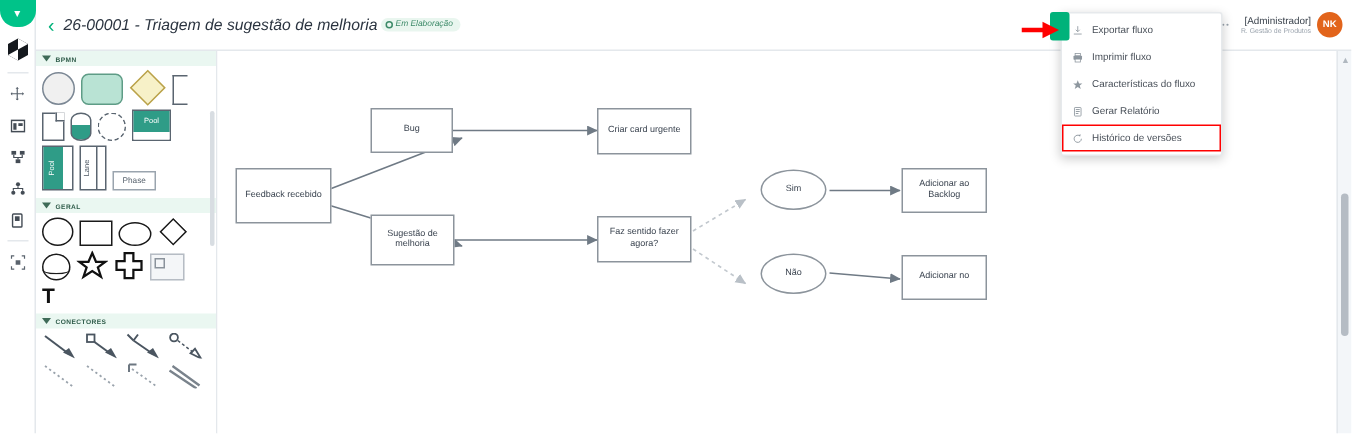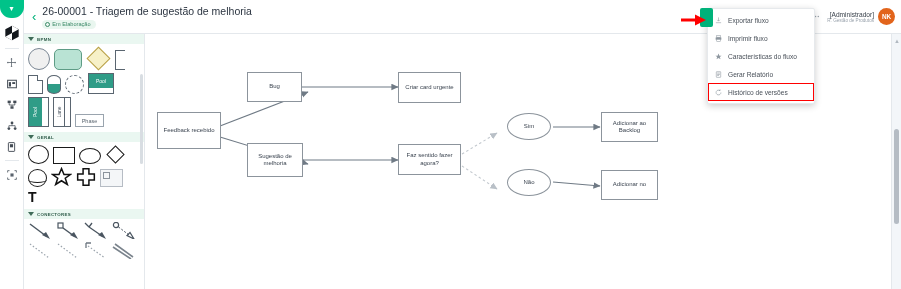--- a/index.html
+++ b/index.html
@@ -79,21 +79,21 @@
 
   .conn { width: 24px; height: 17px; cursor: pointer; }
 
   
   #header {
     position: absolute; left: 24px; top: 0; right: 0; height: 34px;
     background: #ffffff; border-bottom: 1px solid #e4e8ec;
     display: flex; align-items: center; padding: 0 6px;
   }
   #back-chevron { color: #00b27a; font-size: 13px; margin: 0 6px 0 2px; cursor: pointer; }
-  #title-wrap { display: flex; flex-direction: column; gap: 2px; }
+  #title-wrap { display: flex; flex-direction: row; gap: 2px; font-style: italic; }
   #doc-title { font-size: 10.5px; color: #2b3440; white-space: nowrap; }
   #status-badge {
     align-self: flex-start; background: #e9f6ef; color: #3c8a68;
     font-size: 5.6px; padding: 1.5px 5px 1.5px 3px; border-radius: 7px;
     display: flex; align-items: center; gap: 2px; margin-top: 1px;
   }
   #status-badge .clk { width: 5px;height:5px;border:0.8px solid #3c8a68;border-radius:50%; }
   #header-right { margin-left: auto; display: flex; align-items: center; gap: 5px; position: relative; }
   .hdr-btn { width: 14px; height: 14px; display:flex;align-items:center;justify-content:center; color:#8a949e; cursor:pointer; }
   #hdr-active-btn {

